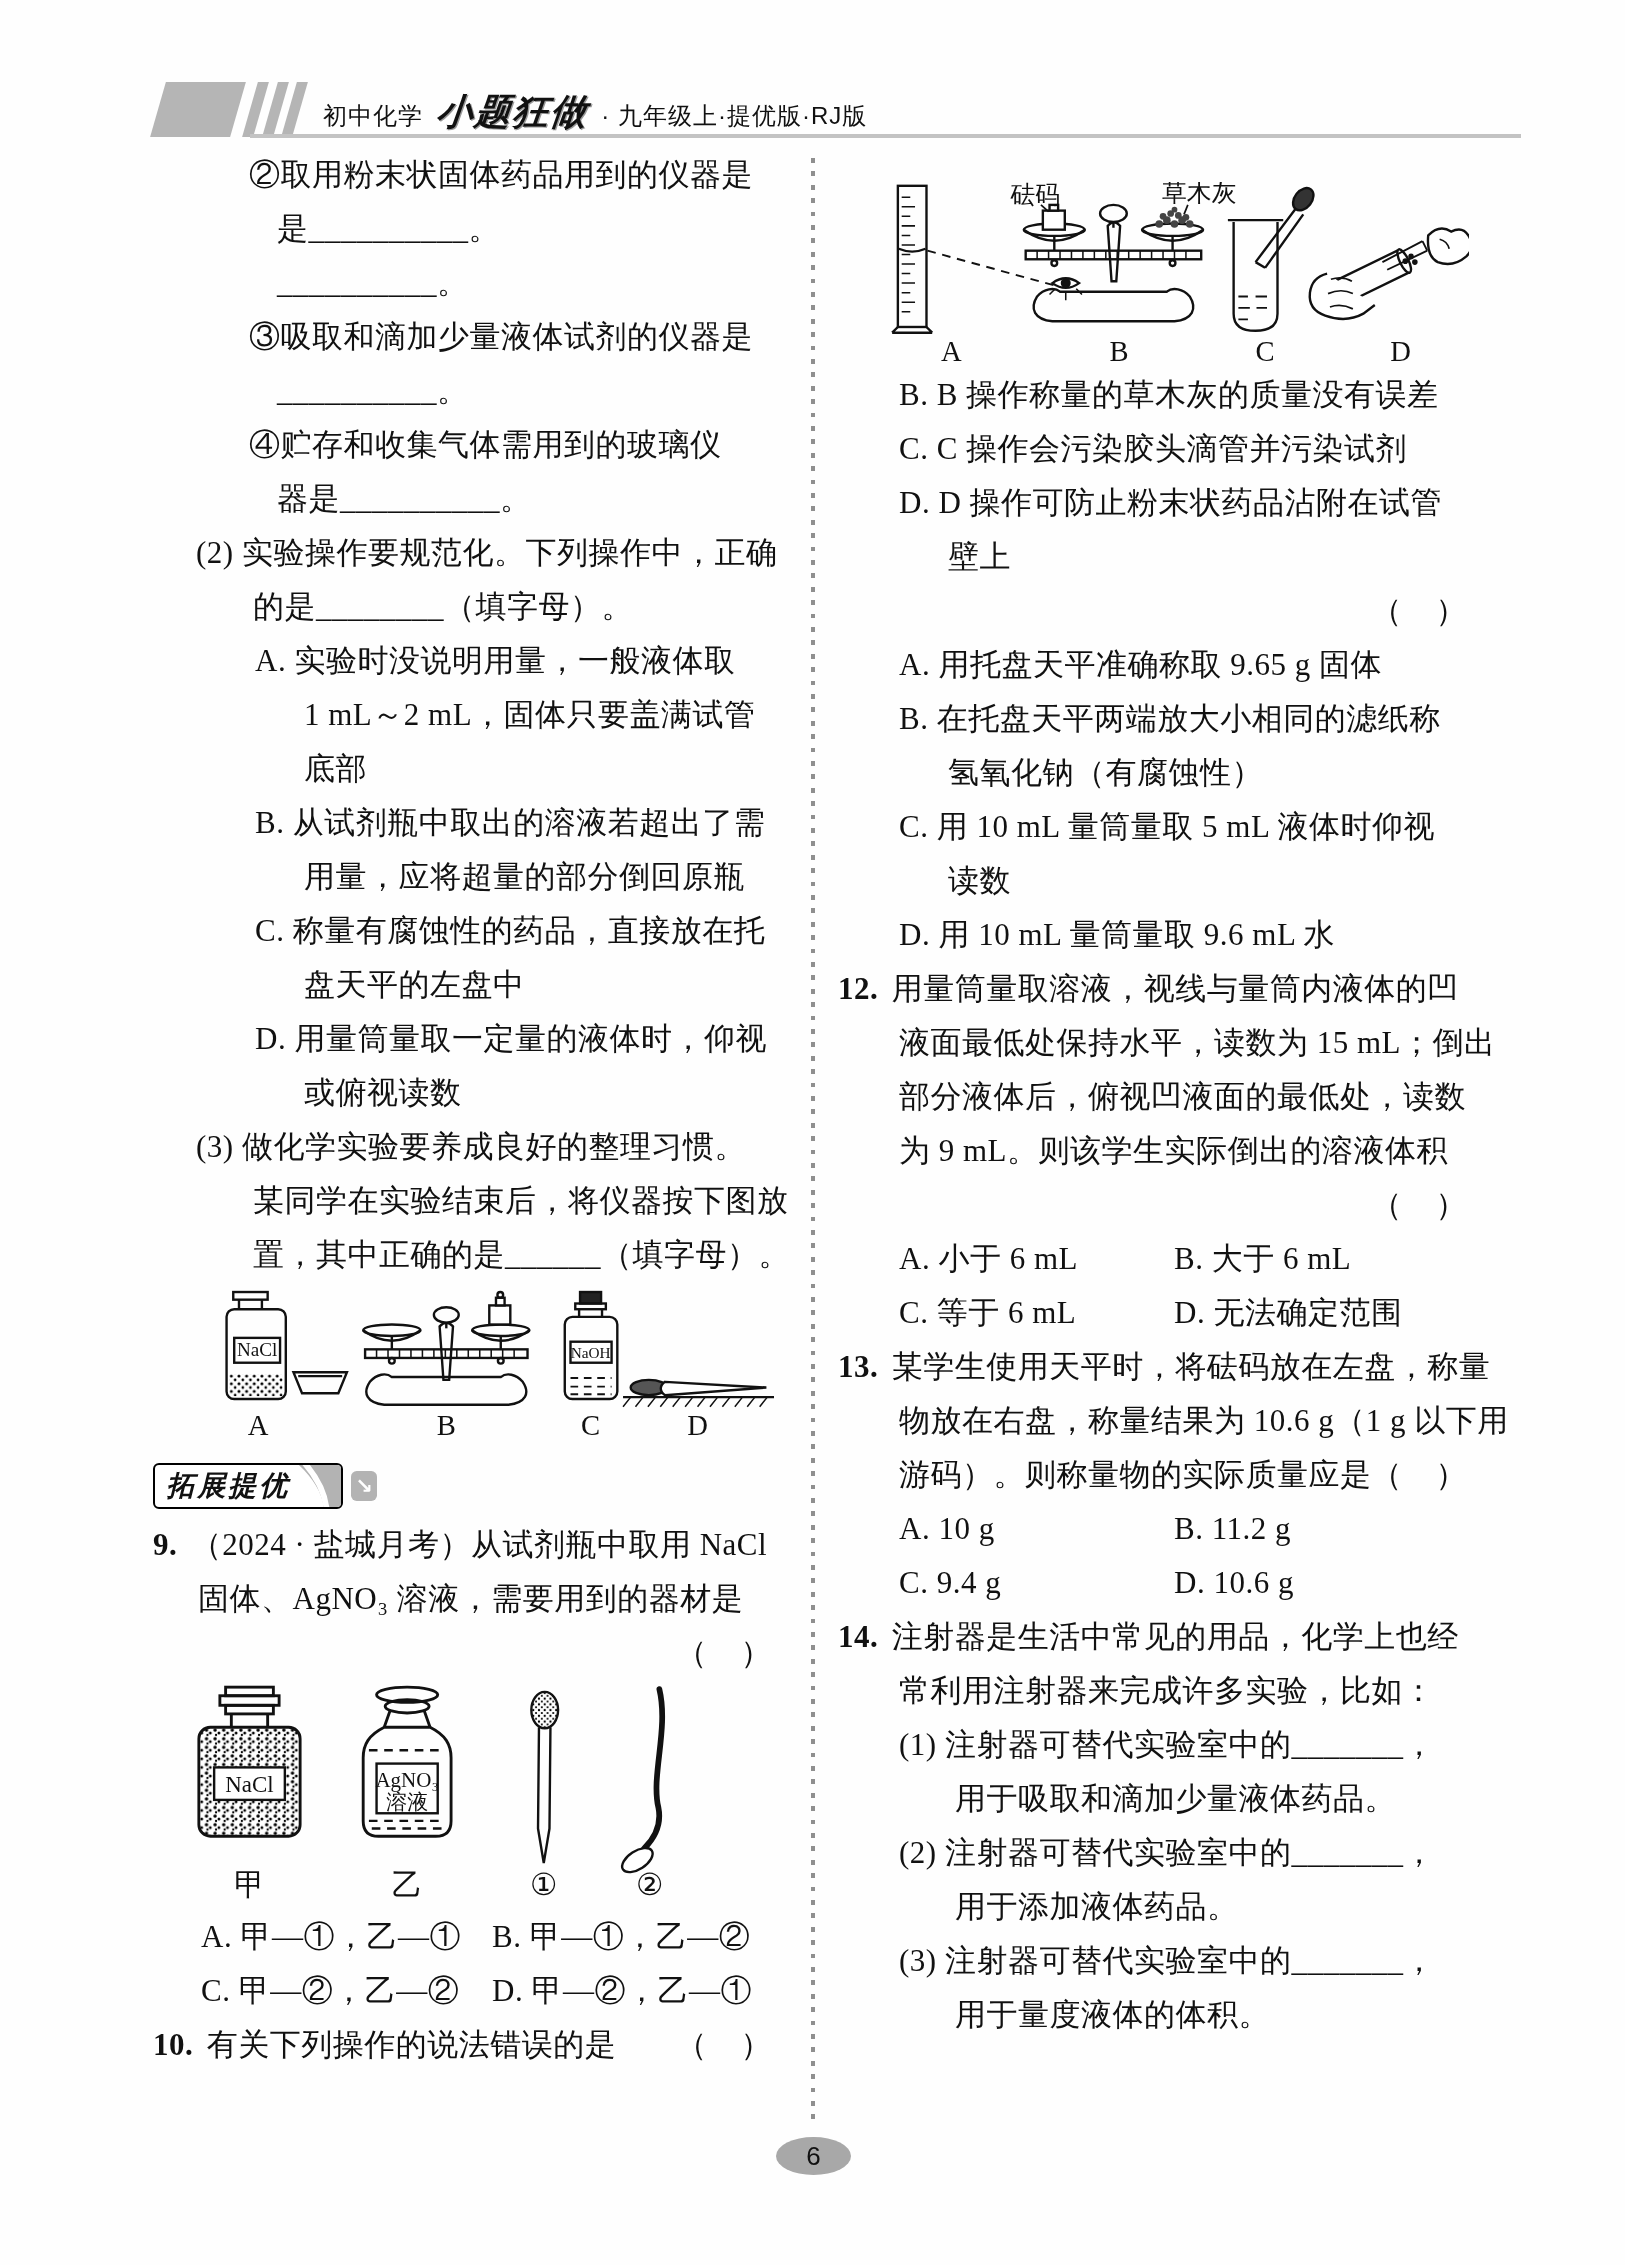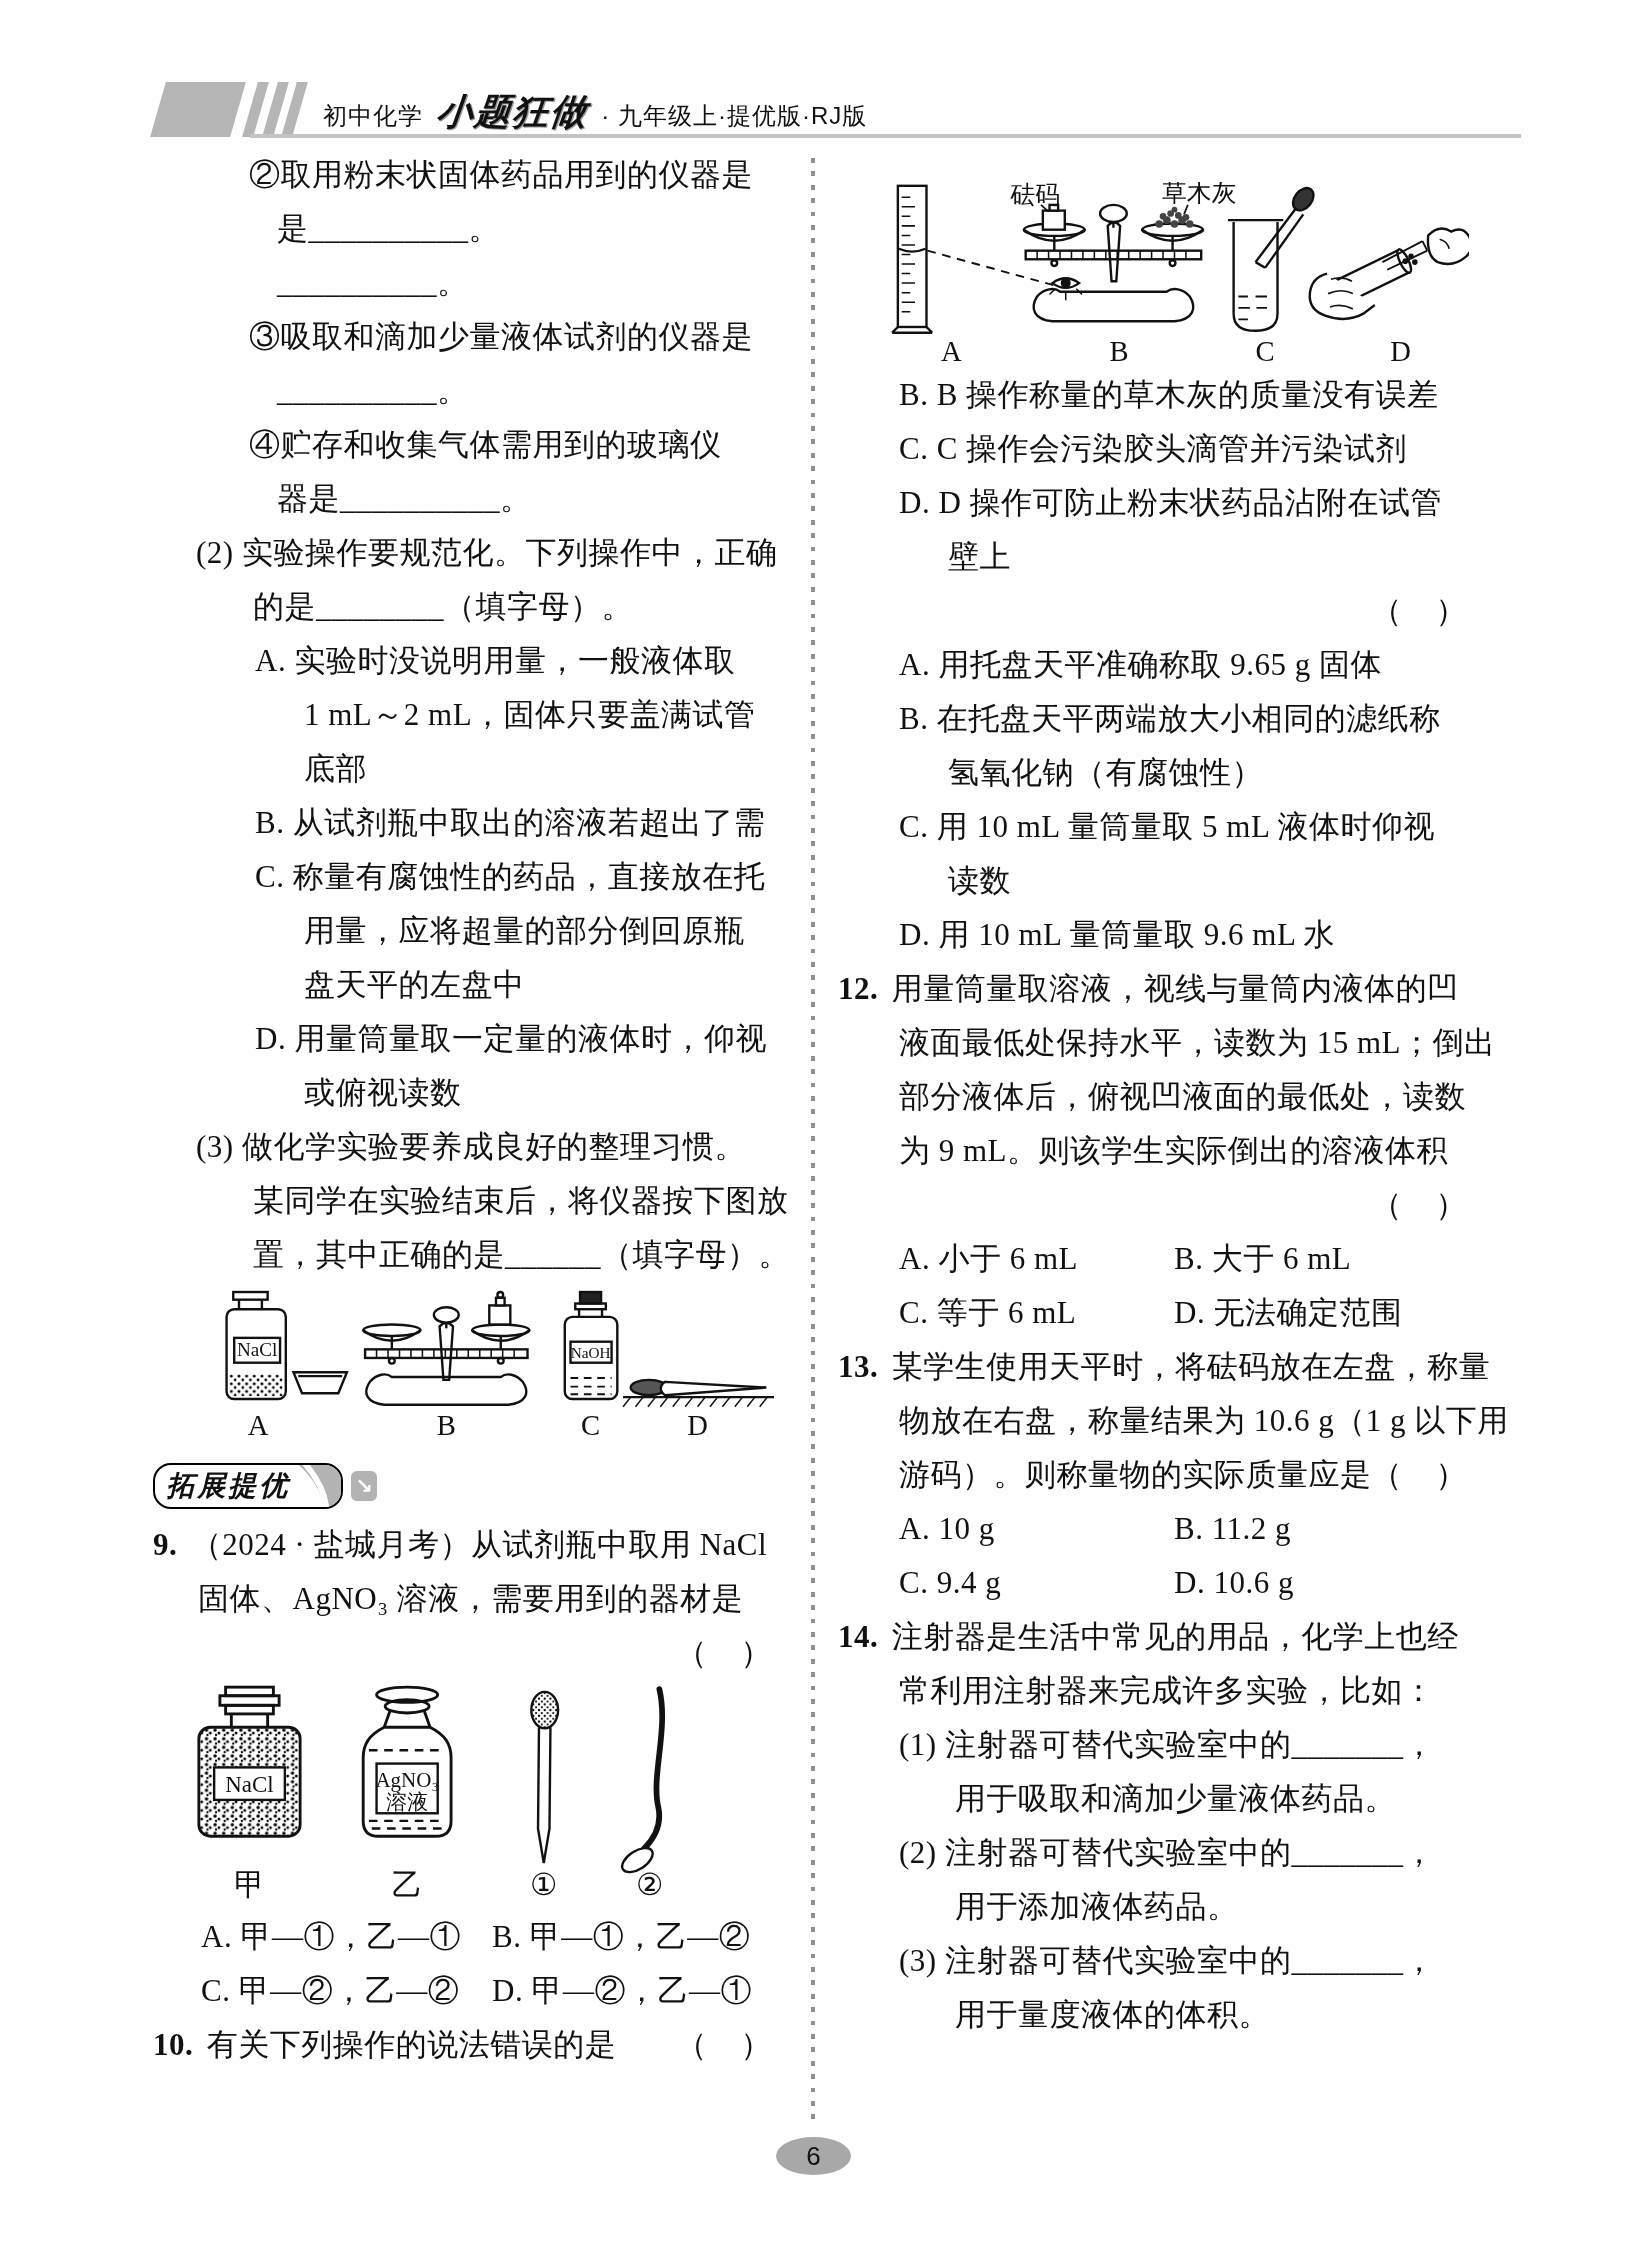--- a/index.html
+++ b/index.html
@@ -37,21 +37,21 @@
   #right-col .optc{padding-left:110px}
   #right-col .qc{padding-left:61px}
   #right-col .sub14{padding-left:61px}
   #right-col .sub14c{padding-left:117px}
   #right-col .pair .pa{position:absolute;left:61px}
   #right-col .pair .pb{position:absolute;left:336px}
   
   .fig{display:block;}
   
   .badge-row{display:flex;align-items:center;height:52px;}
-  .badge-pill{position:relative;width:174px;height:42px;border:2.9px solid #000;border-radius:18px;
+  .badge-pill{position:relative;width:174px;height:42px;border:2.9px solid #000;border-radius:6px;
               overflow:hidden;display:flex;align-items:center;padding-left:11.5px;background:#fff;}
   .badge-text{font-weight:bold;font-style:italic;font-size:28px;letter-spacing:2.9px;position:relative;z-index:2;}
   .badge-swoosh{position:absolute;right:0;top:0;height:42px;width:67px;z-index:1;}
   .badge-chip{width:26px;height:30px;background:#b3b3b3;border-radius:5.7px;color:#fff;font-weight:bold;
               display:flex;align-items:center;justify-content:center;font-size:21px;margin-left:8.6px;
               font-family:"DejaVu Sans",sans-serif;}
   
   .page-num{position:absolute;left:776px;top:2137px;width:75px;height:38px;background:#a8a8a8;
             border-radius:50%;display:flex;align-items:center;justify-content:center;
             font-size:26px;color:#111;font-family:"Liberation Sans",sans-serif;}
@@ -80,22 +80,22 @@
       <div class="tline item"><span>③吸取和滴加少量液体试剂的仪器是</span></div>
       <div class="tline cont"><span>__________。</span></div>
       <div class="tline item"><span>④贮存和收集气体需用到的玻璃仪</span></div>
       <div class="tline cont"><span>器是__________。</span></div>
       <div class="tline sub"><span>(2) 实验操作要规范化。下列操作中，正确</span></div>
       <div class="tline subc"><span>的是________（填字母）。</span></div>
       <div class="tline opt"><span>A. 实验时没说明用量，一般液体取</span></div>
       <div class="tline optc"><span>1 mL～2 mL，固体只要盖满试管</span></div>
       <div class="tline optc"><span>底部</span></div>
       <div class="tline opt"><span>B. 从试剂瓶中取出的溶液若超出了需</span></div>
+      <div class="tline optc"><span>用量，应将超量的部分倒回原瓶</span></div>
       <div class="tline opt"><span>C. 称量有腐蚀性的药品，直接放在托</span></div>
-      <div class="tline optc"><span>用量，应将超量的部分倒回原瓶</span></div>
       <div class="tline optc"><span>盘天平的左盘中</span></div>
       <div class="tline opt"><span>D. 用量筒量取一定量的液体时，仰视</span></div>
       <div class="tline optc"><span>或俯视读数</span></div>
       <div class="tline sub"><span>(3) 做化学实验要养成良好的整理习惯。</span></div>
       <div class="tline subc"><span>某同学在实验结束后，将仪器按下图放</span></div>
       <div class="tline subc"><span>置，其中正确的是______（填字母）。</span></div>
       <svg class="fig" id="fig-tidy" width="621" height="155" viewBox="0 0 650 162" style="margin-top: 7.6px;">
       <defs>
         <pattern id="grA" width="8" height="8" patternUnits="userSpaceOnUse">
             <circle cx="2" cy="2" r="1.6"></circle>

